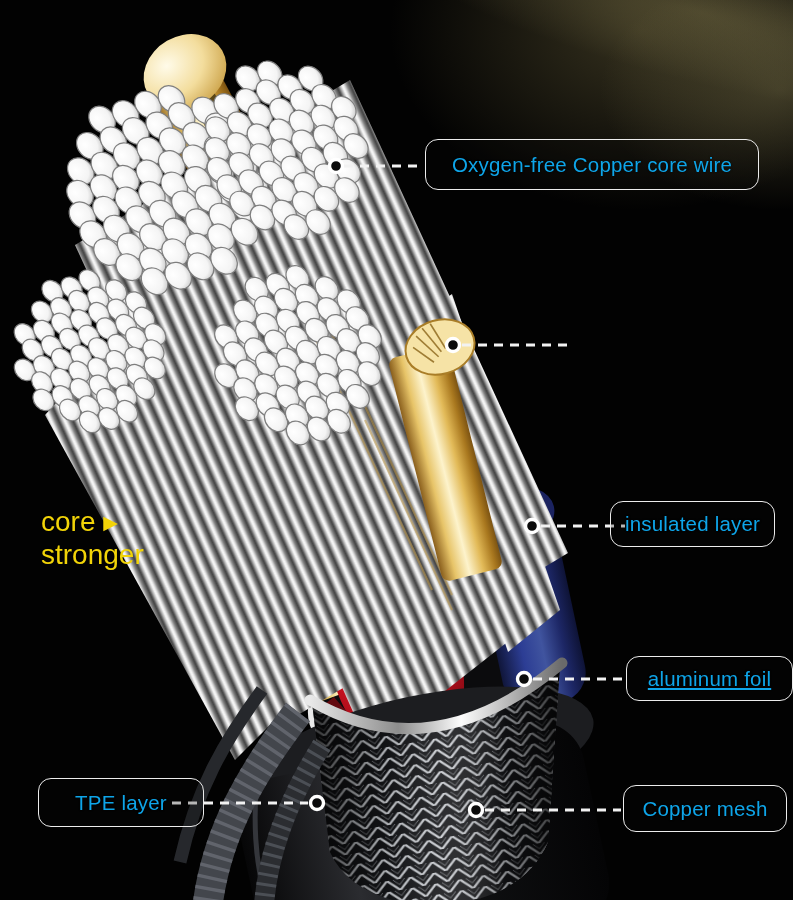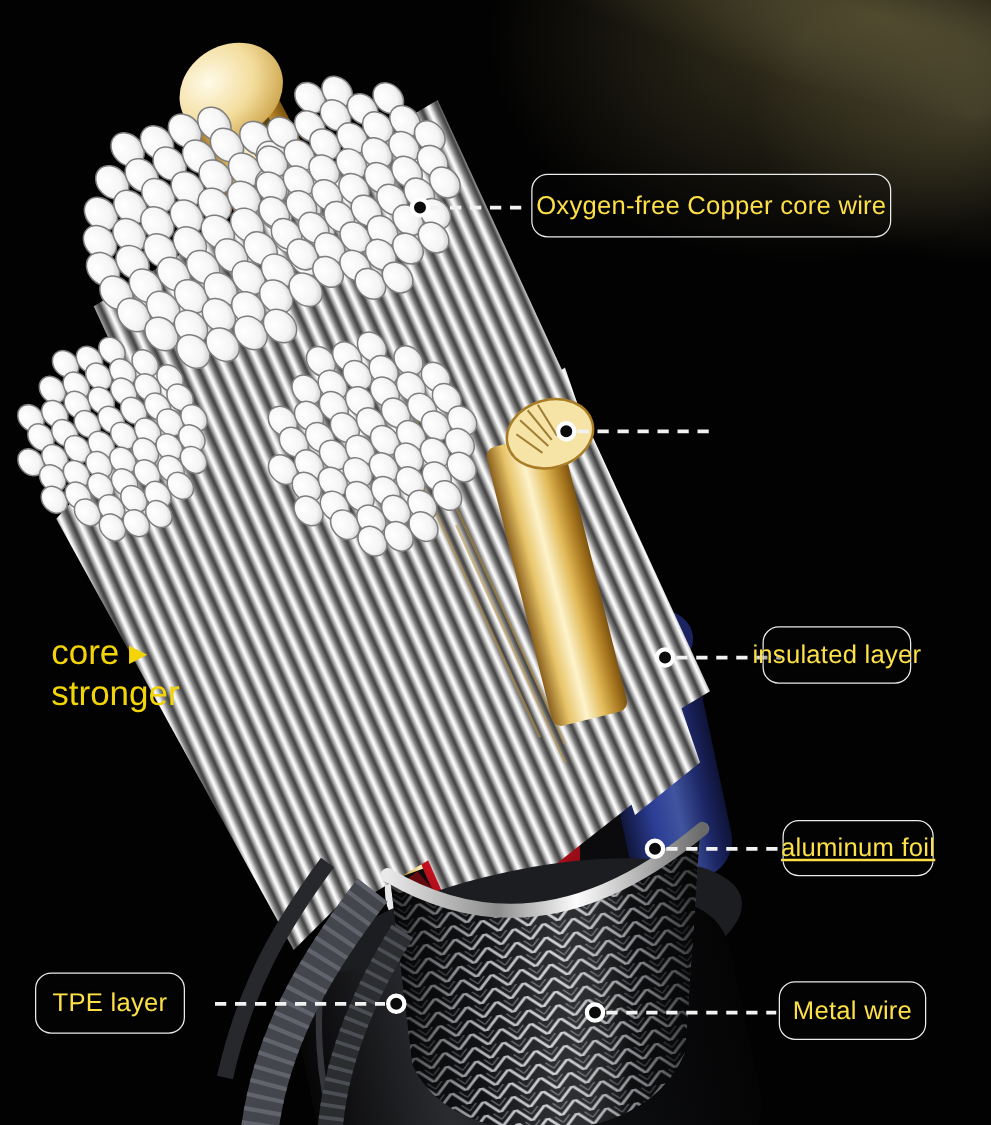--- a/index.html
+++ b/index.html
@@ -1,29 +1,29 @@
 <!DOCTYPE html>
 <html style="--color-background: #020202; --color-note_yellow: #f2d408; --color-label_border: #ececec; --color-connector_line: #f2f2f2; --color-gold: #e8c96a; --color-silver_wire: #e3e3e3; --color-core_red: #c41022; --color-core_blue: #2a3a8c; --color-mesh_silver: #c9ccd1; --color-jacket_black: #17181a;"><head>
 <meta charset="utf-8">
 <style>
   html,body{margin:0;padding:0;background:#000;}
   .stage{position:relative;width:793px;height:900px;overflow:hidden;background:#020202;
          font-family:"Liberation Sans",sans-serif;}
   .scene{position:absolute;left:0;top:0;}
   .callout{position:absolute;display:flex;align-items:center;justify-content:center;
-           white-space:nowrap;color:#fde047;font-size:20.5px;letter-spacing:.2px;
+           white-space:nowrap;color:#0ea5e9;font-size:20.5px;letter-spacing:.2px;
            border:1.6px solid var(--color-label_border,#ececec);border-radius:13px;
-           background:rgba(8,8,8,.25);padding:0 4px;
+           background:rgba(8,8,8,.25);padding:0 27px;
            text-shadow:0 0 2px rgba(0,0,0,.6);}
   .c1{left:425px;top:139px;height:49px;width:278px;}
   .c2{left:571px;top:321px;height:46px;width:168px;}
   .c3{left:610px;top:501px;height:44px;width:109px;}
   .c4{left:626px;top:656px;height:43px;width:111px;text-decoration:underline;}
   .c5{left:623px;top:785px;height:45px;width:108px;}
-  .c6{left:28px;top:778px;height:47px;width:110px;}
+  .c6{left:38px;top:778px;height:47px;width:110px;}
   .side-note{position:absolute;left:41px;top:506px;color:var(--color-note_yellow,#f2d408);
              font-size:28px;font-weight:500;line-height:1.17;}
   .side-note .arr{font-size:19px;display:inline-block;transform:translateY(-2px);}
 </style>
 </head>
 <body>
 
 <div class="stage">
 
   <svg class="scene" width="793" height="900" viewBox="0 0 793 900">
@@ -427,21 +427,21 @@
       <circle cx="532" cy="526" r="6.5"></circle>
       <circle cx="524" cy="679" r="6.5"></circle>
       <circle cx="476" cy="810" r="6.5"></circle>
       <circle cx="317" cy="803" r="6.5"></circle>
     </g>
   </svg>
 
   <div class="callout c1">Oxygen-free Copper core wire</div>
   <div class="callout c3">insulated layer</div>
   <div class="callout c4">aluminum foil</div>
-  <div class="callout c5">Metal wire</div>
+  <div class="callout c5">Copper mesh</div>
   <div class="callout c6">TPE layer</div>
 
   <div class="side-note">
     <div>
       <span>core</span>
       <span class="arr">▶</span>
     </div>
     <div>stronger</div>
   </div>
 </div>

